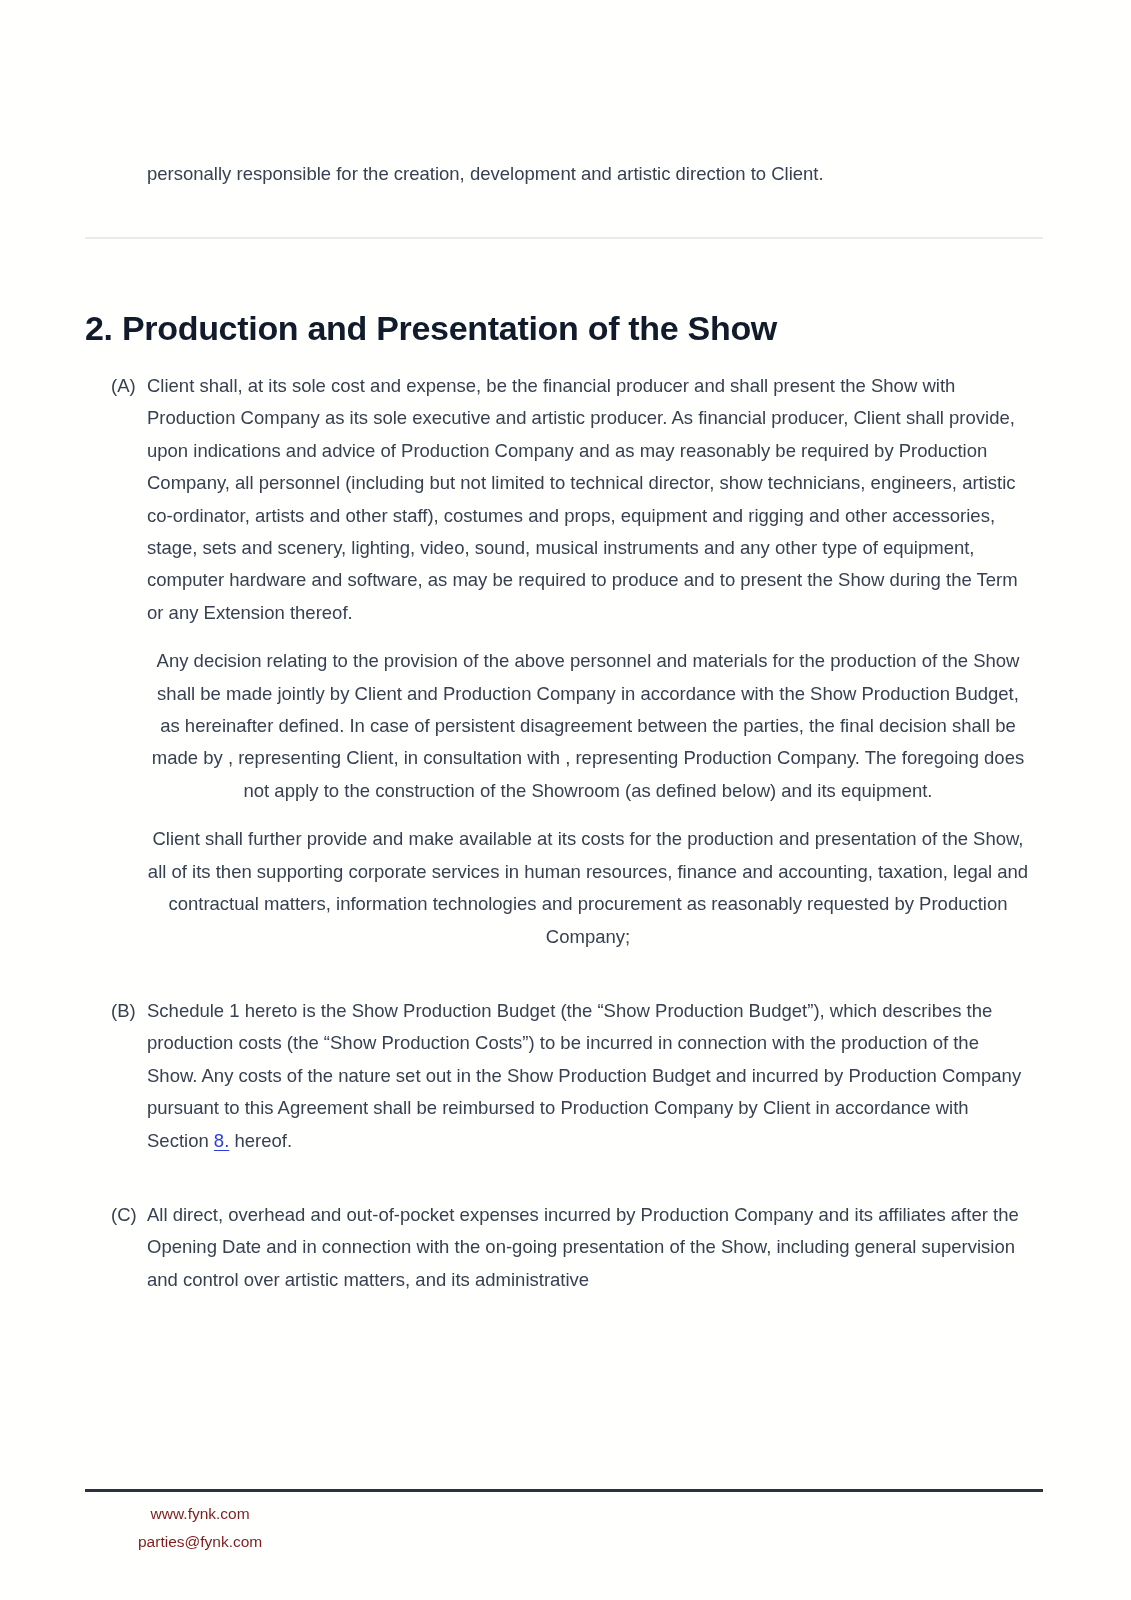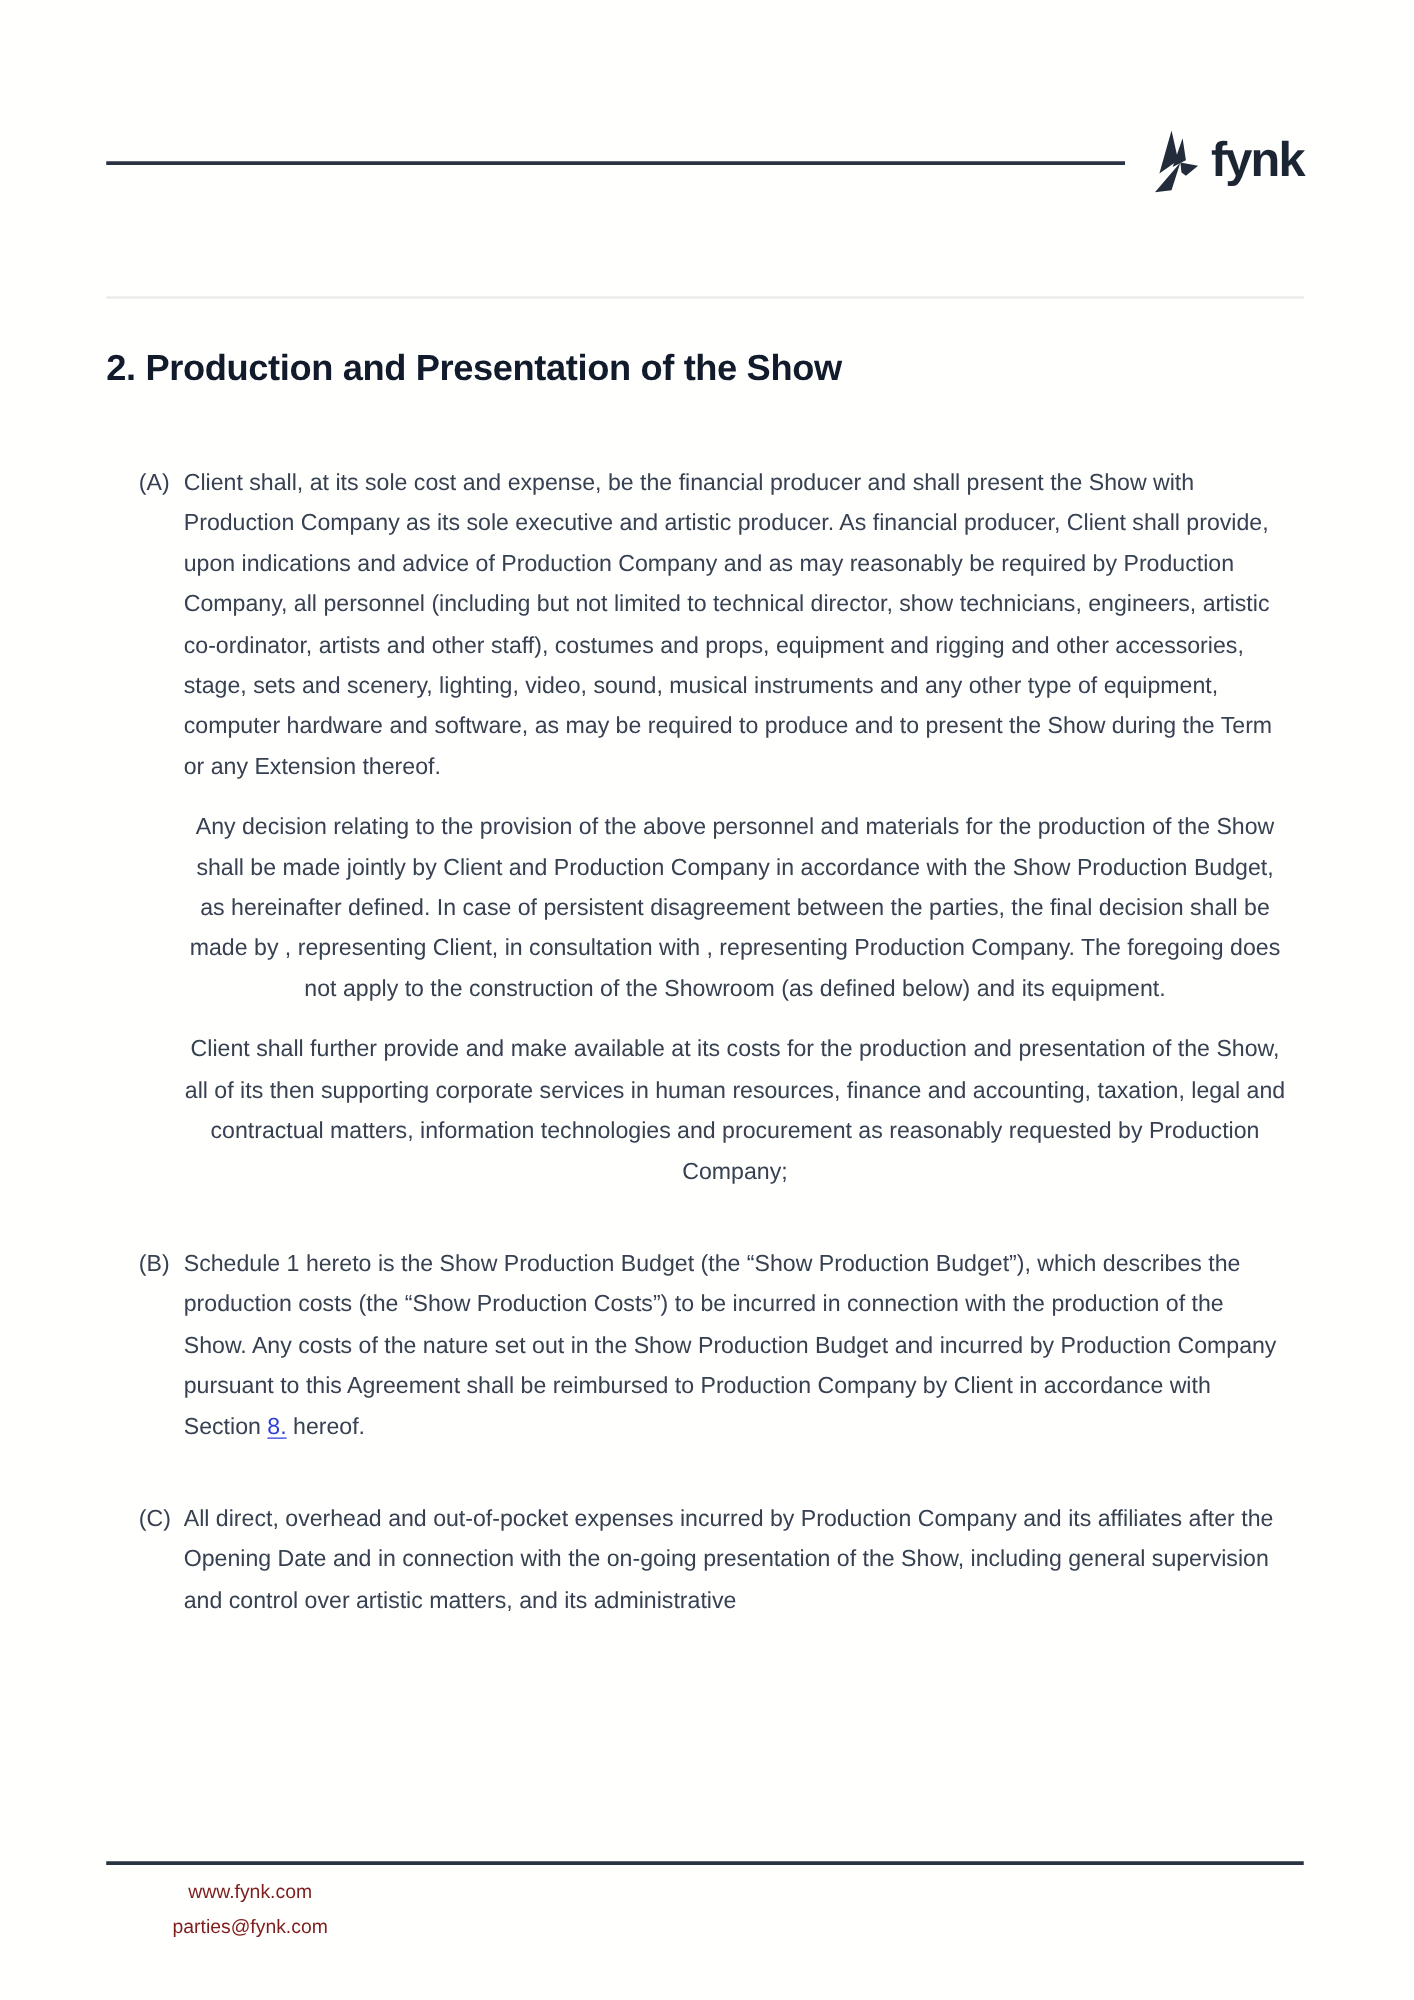--- a/index.html
+++ b/index.html
@@ -60,24 +60,24 @@
     position: absolute;
     top: 237px;
     left: 85px;
     width: 958px;
     height: 2px;
     background: #ebebe9;
   }
 
   .section-heading {
     position: absolute;
-    top: 279px;
+    top: 309px;
     left: 85px;
     width: 958px;
-    font-size: 29px;
+    font-size: 34px;
     font-weight: bold;
     letter-spacing: -0.3px;
     color: #111b2b;
   }
 
   
   .clause-list {
     position: absolute;
     top: 370px;
     left: 85px;
@@ -122,37 +122,22 @@
     line-height: 28px;
     color: #7f1d1d;
     text-align: center;
   }
 </style>
 </head>
 <body>
 
 <div class="page">
 
-  <div class="header">
-    <div class="header-rule"></div>
-    <div class="logo">
-      <span>
-        <svg width="46" height="52" viewBox="0 0 52 58">
-          <g fill="#222c3a">
-            <polygon points="24,0 30,27 13,39"></polygon>
-            <polygon points="34,7 37,27 25,33"></polygon>
-            <polygon points="9,56 32,29 24,54"></polygon>
-            <polygon points="32,29 48,32 37,41 33,38"></polygon>
-          </g>
-        </svg>
-      </span>
-      <span class="brand-text">fynk</span>
-    </div>
-  </div>
 
+  <p class="intro">personally responsible for the creation, development and artistic direction to Client.</p>
 
   <div class="section-divider"></div>
 
   <h2 class="section-heading">2. Production and Presentation of the Show</h2>
 
   <div class="clause-list">
 
     <div class="clause-item">
       <span class="clause-label">(A)</span>
       <p class="clause-paragraph">Client shall, at its sole cost and expense, be the financial producer and shall present the Show with Production Company as its sole executive and artistic producer. As financial producer, Client shall provide, upon indications and advice of Production Company and as may reasonably be required by Production Company, all personnel (including but not limited to technical director, show technicians, engineers, artistic co-ordinator, artists and other staff), costumes and props, equipment and rigging and other accessories, stage, sets and scenery, lighting, video, sound, musical instruments and any other type of equipment, computer hardware and software, as may be required to produce and to present the Show during the Term or any Extension thereof.</p>

